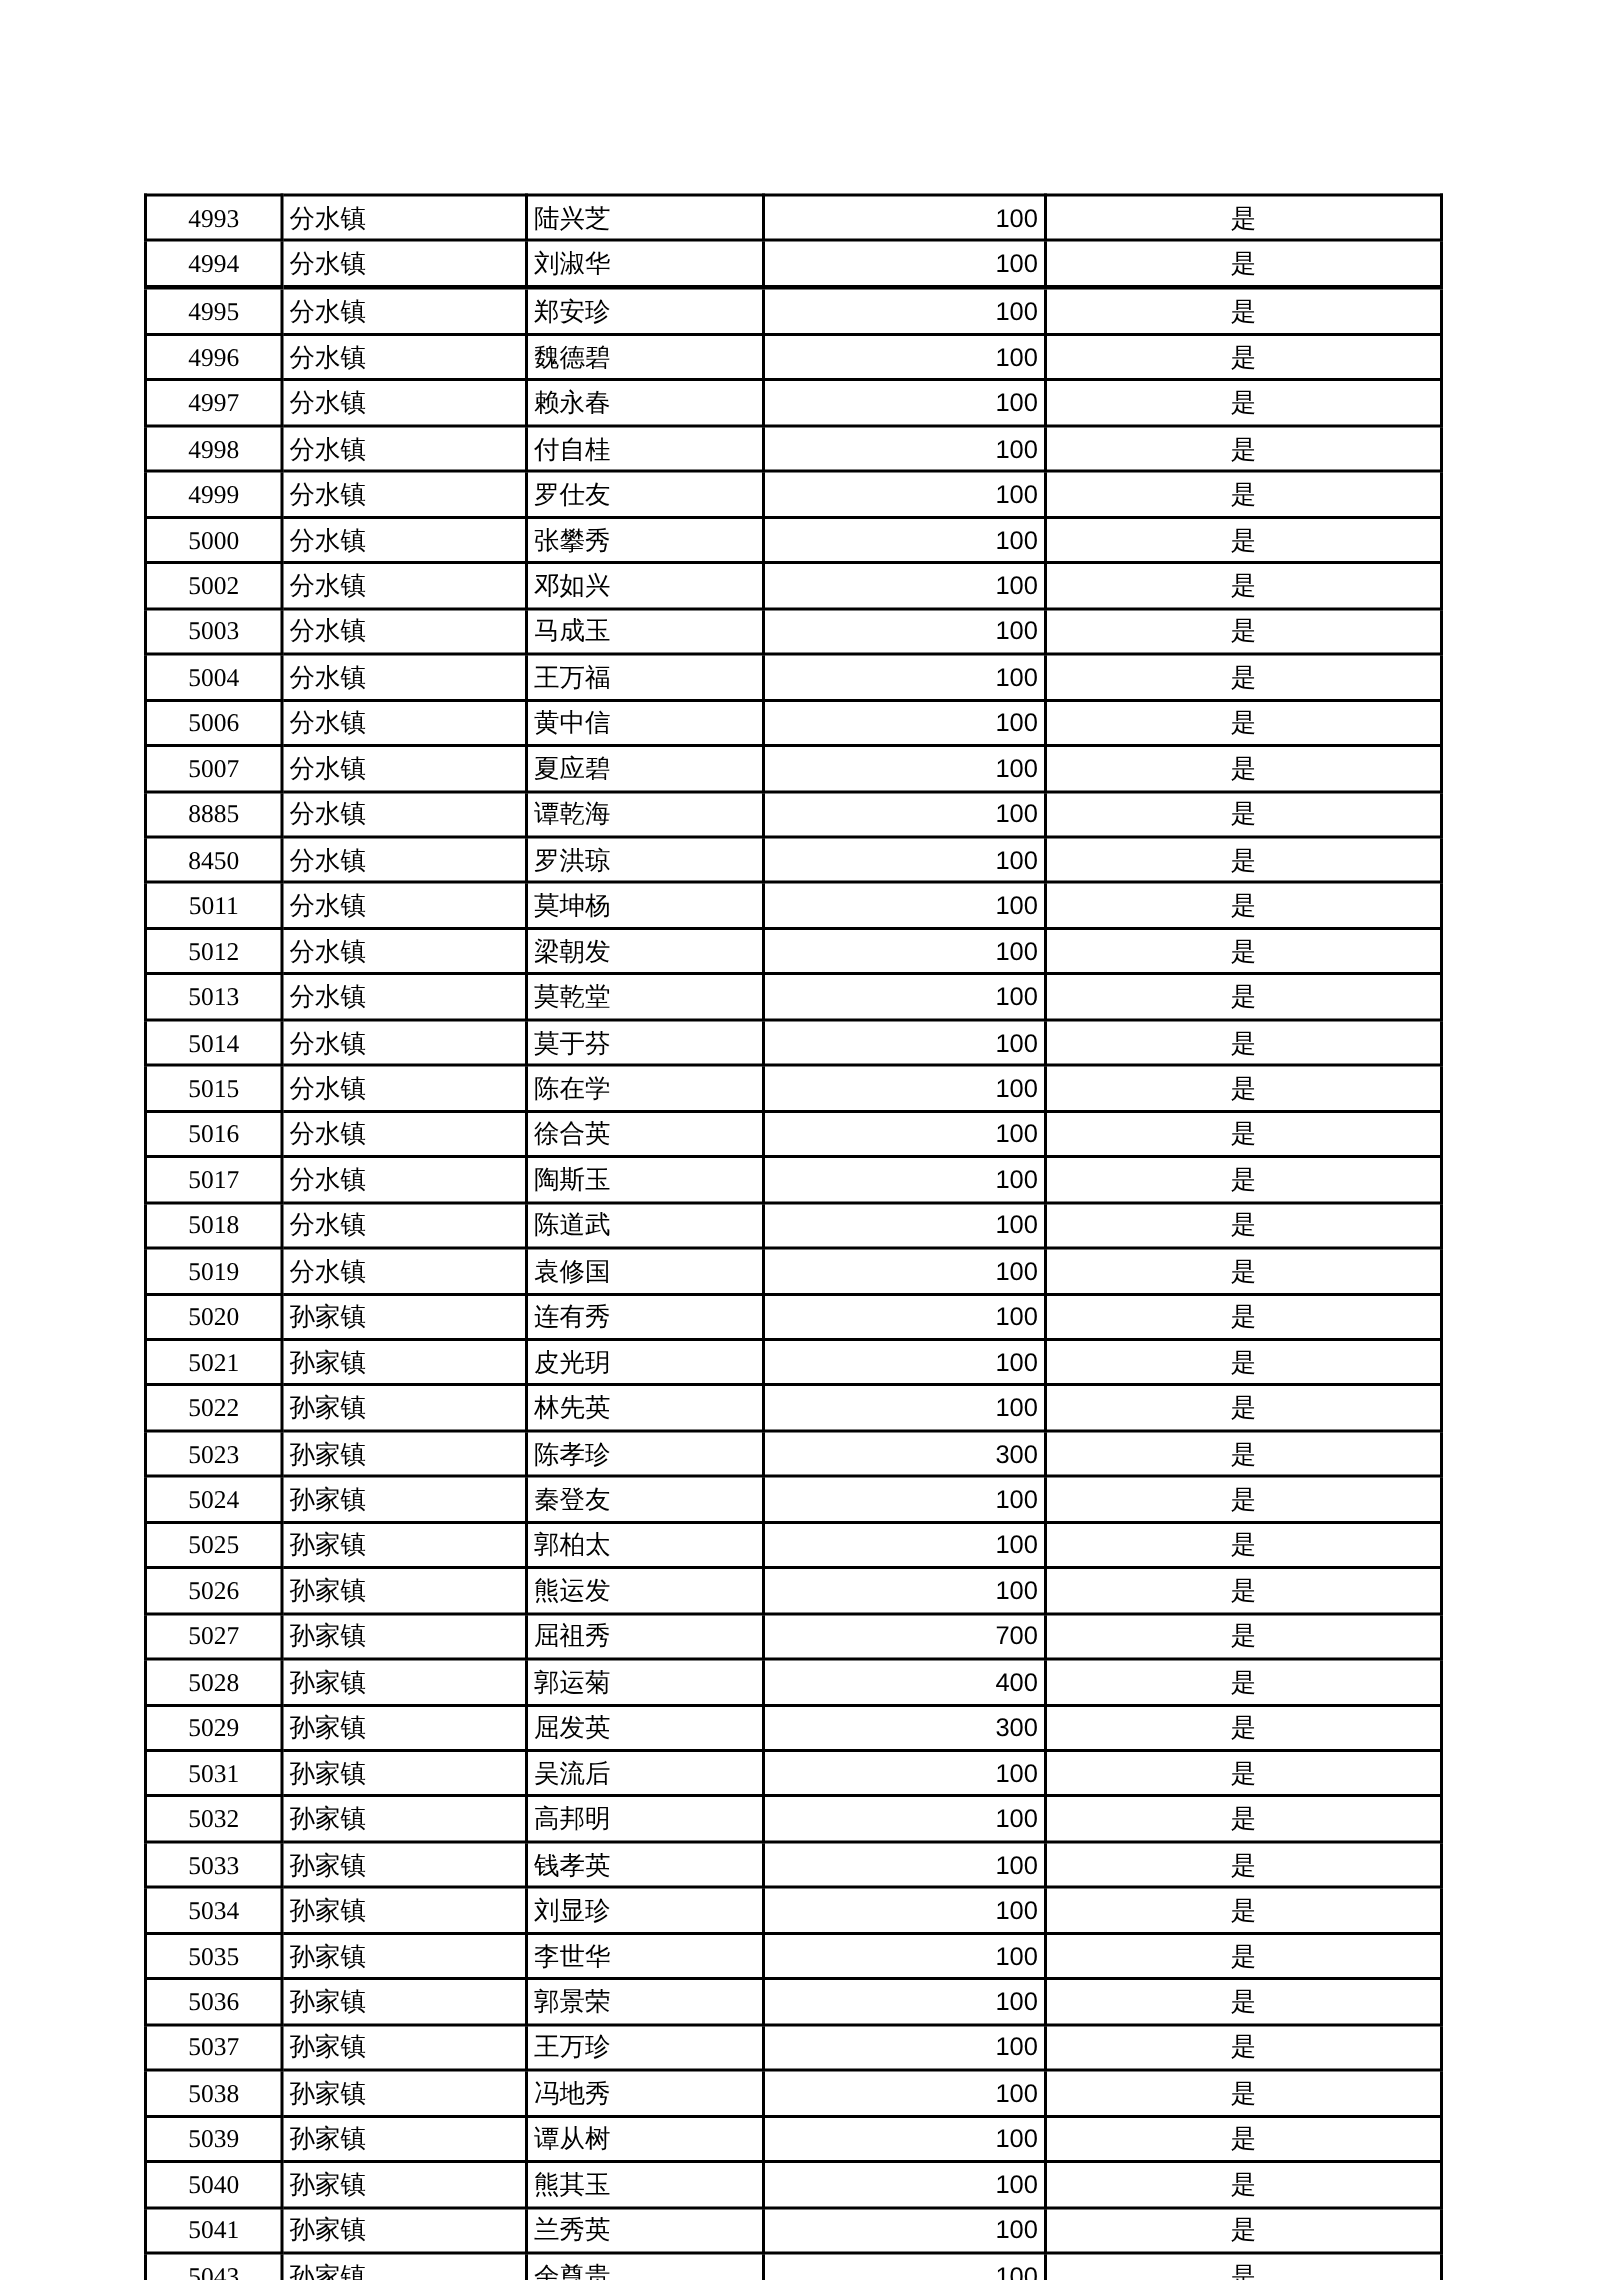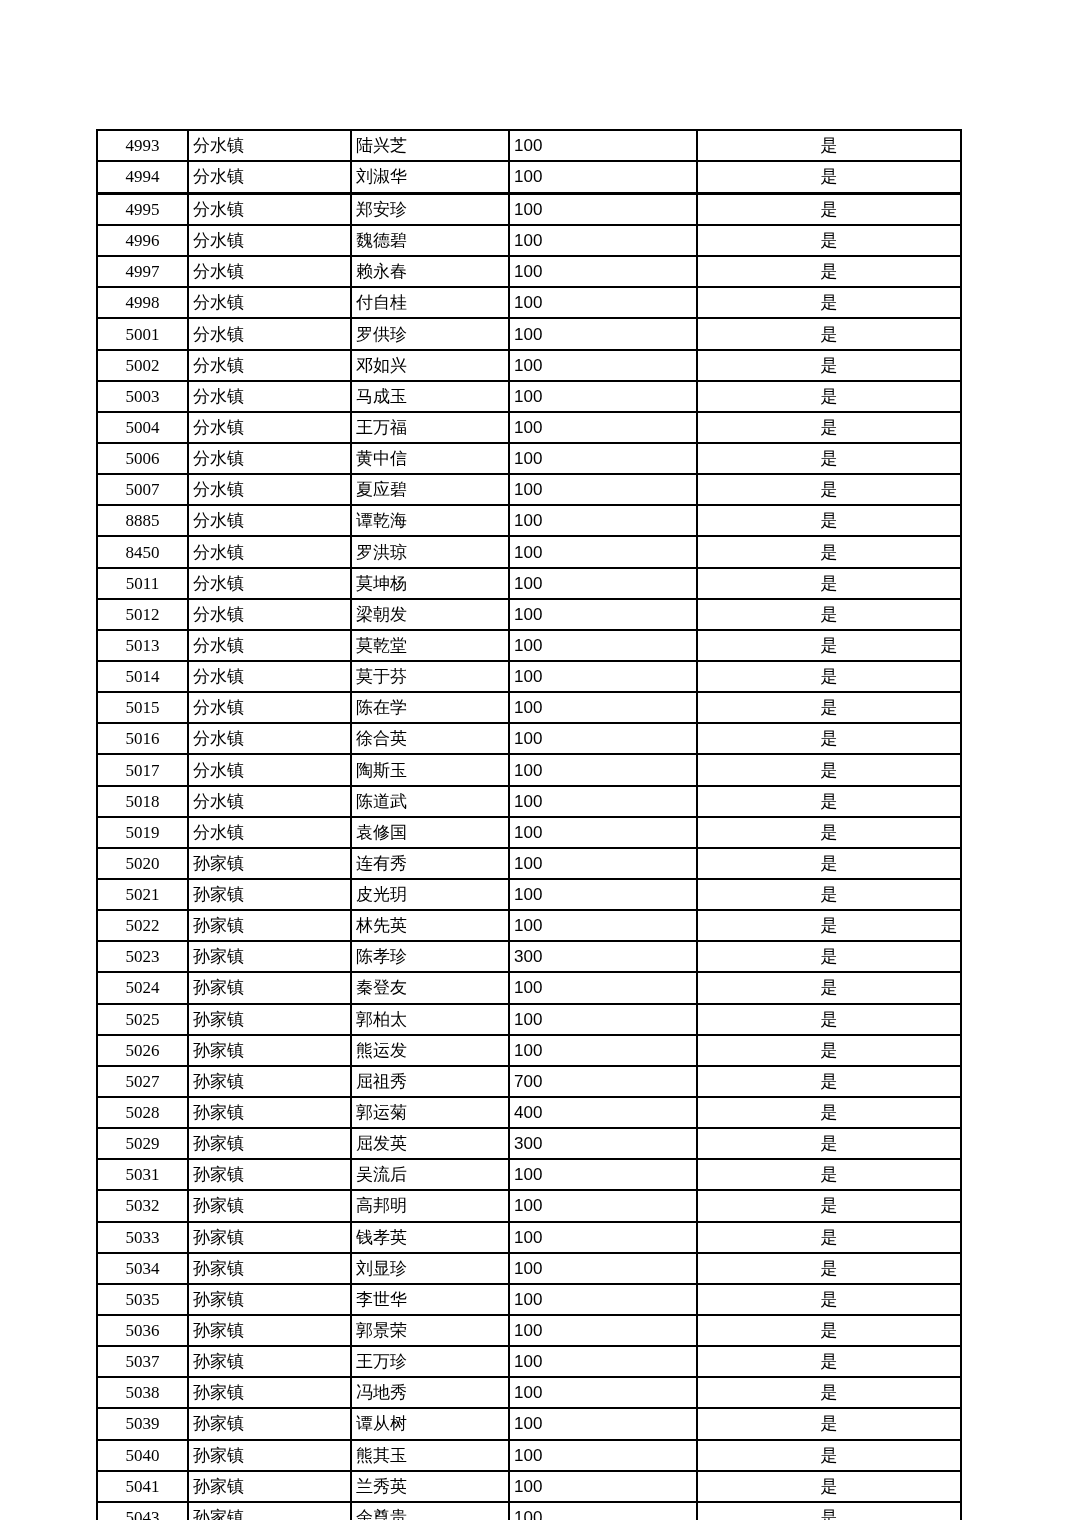--- a/index.html
+++ b/index.html
@@ -39,21 +39,21 @@
   }
   td.col-id {
     text-align: center;
     font-family: "Liberation Serif", serif;
     font-size: 18px;
   }
   td.col-town, td.col-person {
     text-align: left;
   }
   td.col-amount {
-    text-align: left;
+    text-align: right;
     font-family: "Liberation Sans", sans-serif;
     font-size: 16px;
   }
   td.col-flag {
     text-align: center;
   }
 </style>
 </head>
 <body>
 
@@ -102,23 +102,30 @@
         <td class="col-flag">是</td>
       </tr>
       <tr>
         <td class="col-id">4998</td>
         <td class="col-town">分水镇</td>
         <td class="col-person">付自桂</td>
         <td class="col-amount">100</td>
         <td class="col-flag">是</td>
       </tr>
       <tr>
-        <td class="col-id">5001</td>
-        <td class="col-town">分水镇</td>
-        <td class="col-person">罗供珍</td>
+        <td class="col-id">4999</td>
+        <td class="col-town">分水镇</td>
+        <td class="col-person">罗仕友</td>
+        <td class="col-amount">100</td>
+        <td class="col-flag">是</td>
+      </tr>
+      <tr>
+        <td class="col-id">5000</td>
+        <td class="col-town">分水镇</td>
+        <td class="col-person">张攀秀</td>
         <td class="col-amount">100</td>
         <td class="col-flag">是</td>
       </tr>
       <tr>
         <td class="col-id">5002</td>
         <td class="col-town">分水镇</td>
         <td class="col-person">邓如兴</td>
         <td class="col-amount">100</td>
         <td class="col-flag">是</td>
       </tr>

